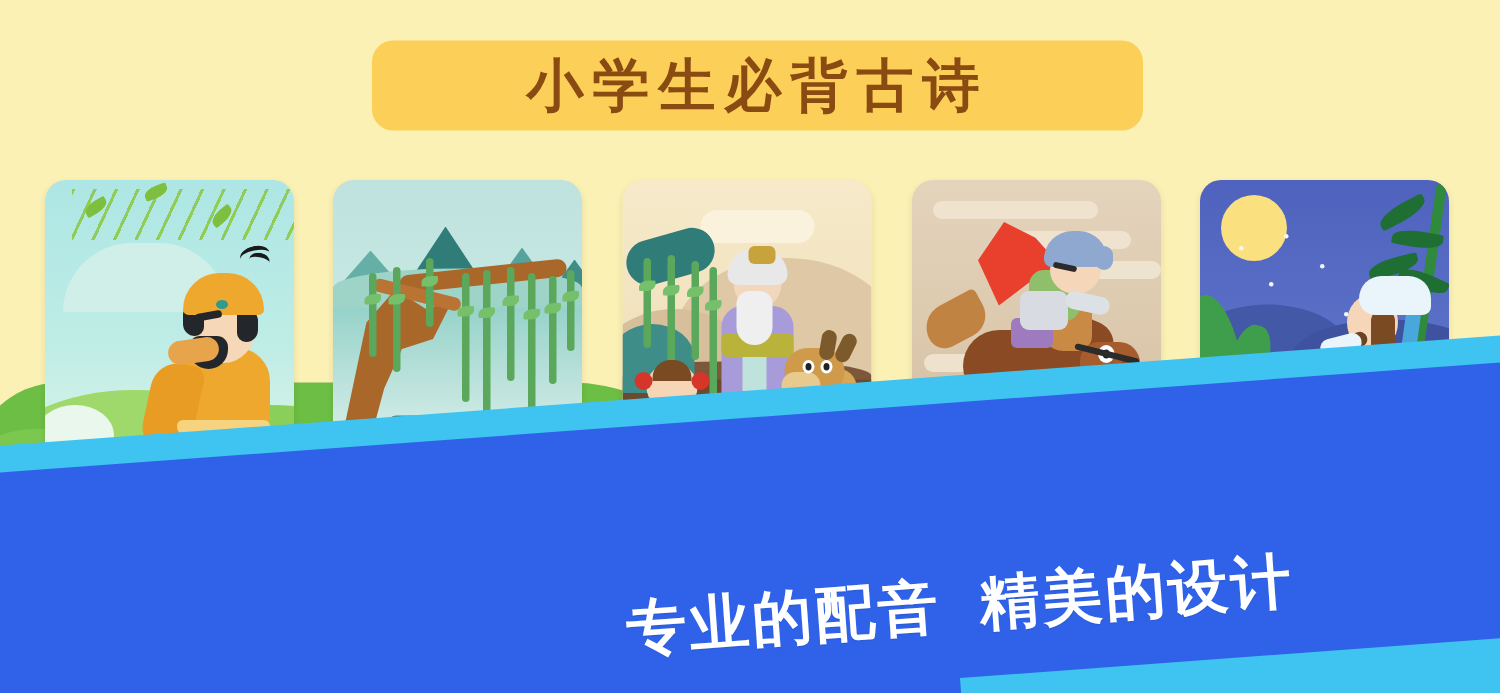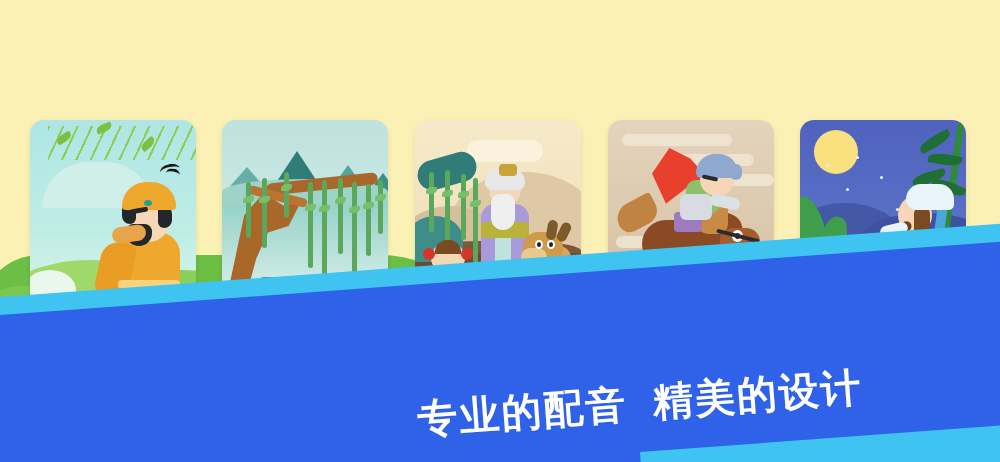--- a/index.html
+++ b/index.html
@@ -228,20 +228,23 @@
   <div class="flower" style="left:102px;top:336px;"></div>
   <div class="flower" style="left:148px;top:358px;"></div>
   <div class="flower" style="left:196px;top:326px;"></div>
   <div class="flower" style="left:236px;top:352px;"></div>
   <div class="flower" style="left:300px;top:320px;"></div>
   <div class="flower" style="left:760px;top:330px;"></div>
   <div class="flower" style="left:812px;top:346px;"></div>
   <div class="flower" style="left:880px;top:326px;"></div>
   <div class="flower" style="left:940px;top:340px;"></div>
 
+  <div class="title-box">
+    <div class="title-text">小学生必背古诗</div>
+  </div>
 
   <div class="card c1">
     <div class="scene s1">
       <div class="cloud"></div>
       <div class="hill-a"></div>
         <div class="hill-b"></div>
         <div class="hill-c"></div>
       <div class="bush"></div>
       <div class="leafline"></div>
       <div class="leaf" style="left:26px;top:14px;transform:rotate(-30deg);"></div>

